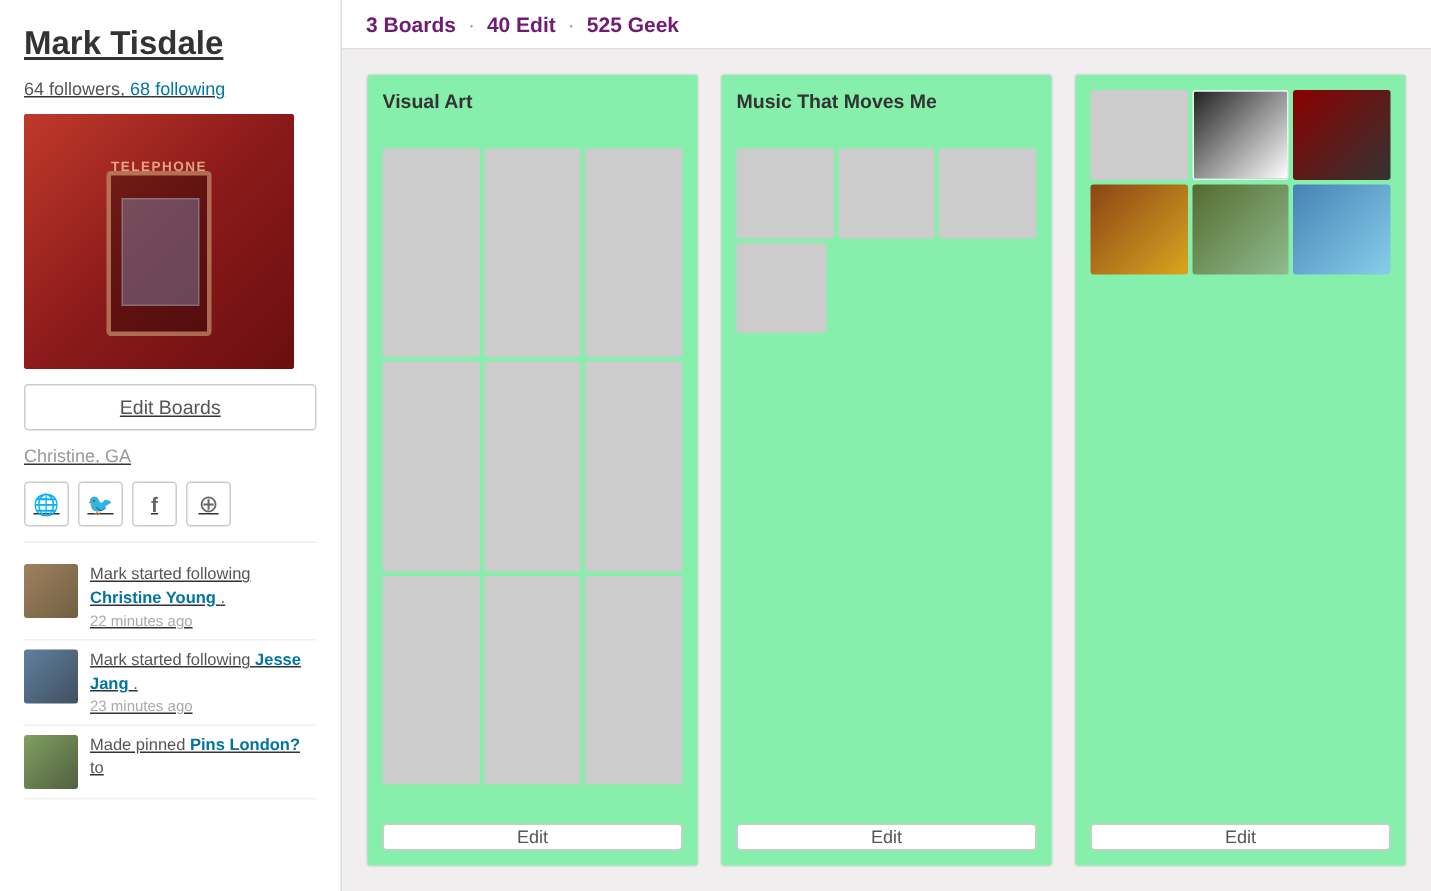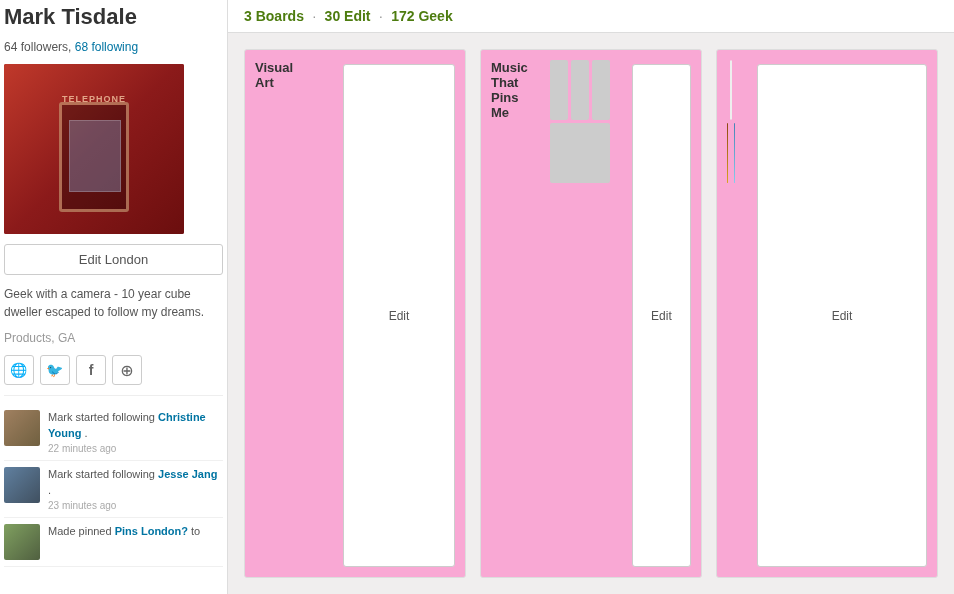--- a/index.html
+++ b/index.html
@@ -13,25 +13,26 @@
       overflow: hidden;
       display: flex;
     }
 
     
     #sidebar {
       width: 228px;
       min-width: 228px;
       background: #fff;
       border-right: 1px solid #ddd;
-      padding: 4px;
+      padding: 16px;
       display: flex;
       flex-direction: column;
       gap: 10px;
       overflow: hidden;
+      text-decoration: underline;
     }
 
     #sidebar h1 {
       font-size: 22px;
       font-weight: bold;
       color: #333;
       line-height: 1.2;
     }
 
     .followers-line {
@@ -193,46 +194,46 @@
       background: #fff;
       border-bottom: 1px solid #ddd;
       padding: 8px 16px;
       display: flex;
       align-items: center;
       gap: 4px;
       font-size: 14px;
     }
 
     .stat-link {
-      color: #4d7c0f;
+      color: #701a75;
       text-decoration: none;
       font-weight: bold;
       font-size: 14px;
     }
     .stat-dot {
       color: #999;
       margin: 0 4px;
     }
 
     
     #boards-area {
       flex: 1;
       padding: 16px;
       display: flex;
       gap: 14px;
       overflow: hidden;
     }
 
     .board-card {
-      background: #f9a8d4;
+      background: #86efac;
       border: 1px solid #ddd;
       border-radius: 3px;
       padding: 10px;
       display: flex;
-      flex-direction: row;
+      flex-direction: column;
       gap: 22px;
       flex: 1;
     }
 
     .board-title {
       font-size: 13px;
       font-weight: bold;
       color: #333;
       margin-bottom: 2px;
     }
@@ -301,25 +302,24 @@
       <span> following</span>
     </a>
   </div>
 
   <div class="profile-photo">
     <div class="phone-box">
       <div class="phone-box-inner"></div>
     </div>
   </div>
 
-  <button class="edit-profile-btn">Edit London</button>
-
-  <p class="bio-text">Geek with a camera - 10 year cube dweller escaped to follow my dreams.</p>
-
-  <p class="location">Products, GA</p>
+  <button class="edit-profile-btn">Edit Boards</button>
+
+
+  <p class="location">Christine, GA</p>
 
   <div class="social-icons">
     <div class="social-icon">🌐</div>
     <div class="social-icon">🐦</div>
     <div class="social-icon" style="font-weight:bold;">f</div>
     <div class="social-icon" style="font-size:16px;">⊕</div>
   </div>
 
   <div class="activity-feed">
     <div class="activity-item">
@@ -361,26 +361,26 @@
 
 <div id="main">
 
   <div id="topbar">
     <a href="#" class="stat-link">
       <span>3</span>
       <span>Boards</span>
     </a>
     <span class="stat-dot">·</span>
     <a href="#" class="stat-link">
-      <span>30</span>
+      <span>40</span>
       <span> Edit</span>
     </a>
     <span class="stat-dot">·</span>
     <a href="#" class="stat-link">
-      <span>172</span>
+      <span>525</span>
       <span> Geek</span>
     </a>
   </div>
 
   <div id="boards-area">
 
     <div class="board-card">
       <div class="board-title">Visual Art</div>
       <div class="board-images">
         <div class="board-img-cell va-img-1"></div>
@@ -390,21 +390,21 @@
         <div class="board-img-cell va-img-5"></div>
         <div class="board-img-cell va-img-6"></div>
         <div class="board-img-cell va-img-7"></div>
         <div class="board-img-cell va-img-8"></div>
         <div class="board-img-cell va-img-9"></div>
       </div>
       <button class="board-edit-btn">Edit</button>
     </div>
 
     <div class="board-card">
-      <div class="board-title">Music That Pins Me</div>
+      <div class="board-title">Music That Moves Me</div>
       <div style="display:flex; flex-direction:column; gap:3px; flex:1;">
         <div style="display:grid; grid-template-columns:repeat(3,1fr); gap:3px; height:60px;">
           <div class="board-img-cell mu-img-1"></div>
           <div class="board-img-cell mu-img-2"></div>
           <div class="board-img-cell mu-img-3"></div>
         </div>
         <div style="height:60px;">
           <div class="board-img-cell mu-img-4" style="height:100%; width:60px;"></div>
         </div>
       </div>

